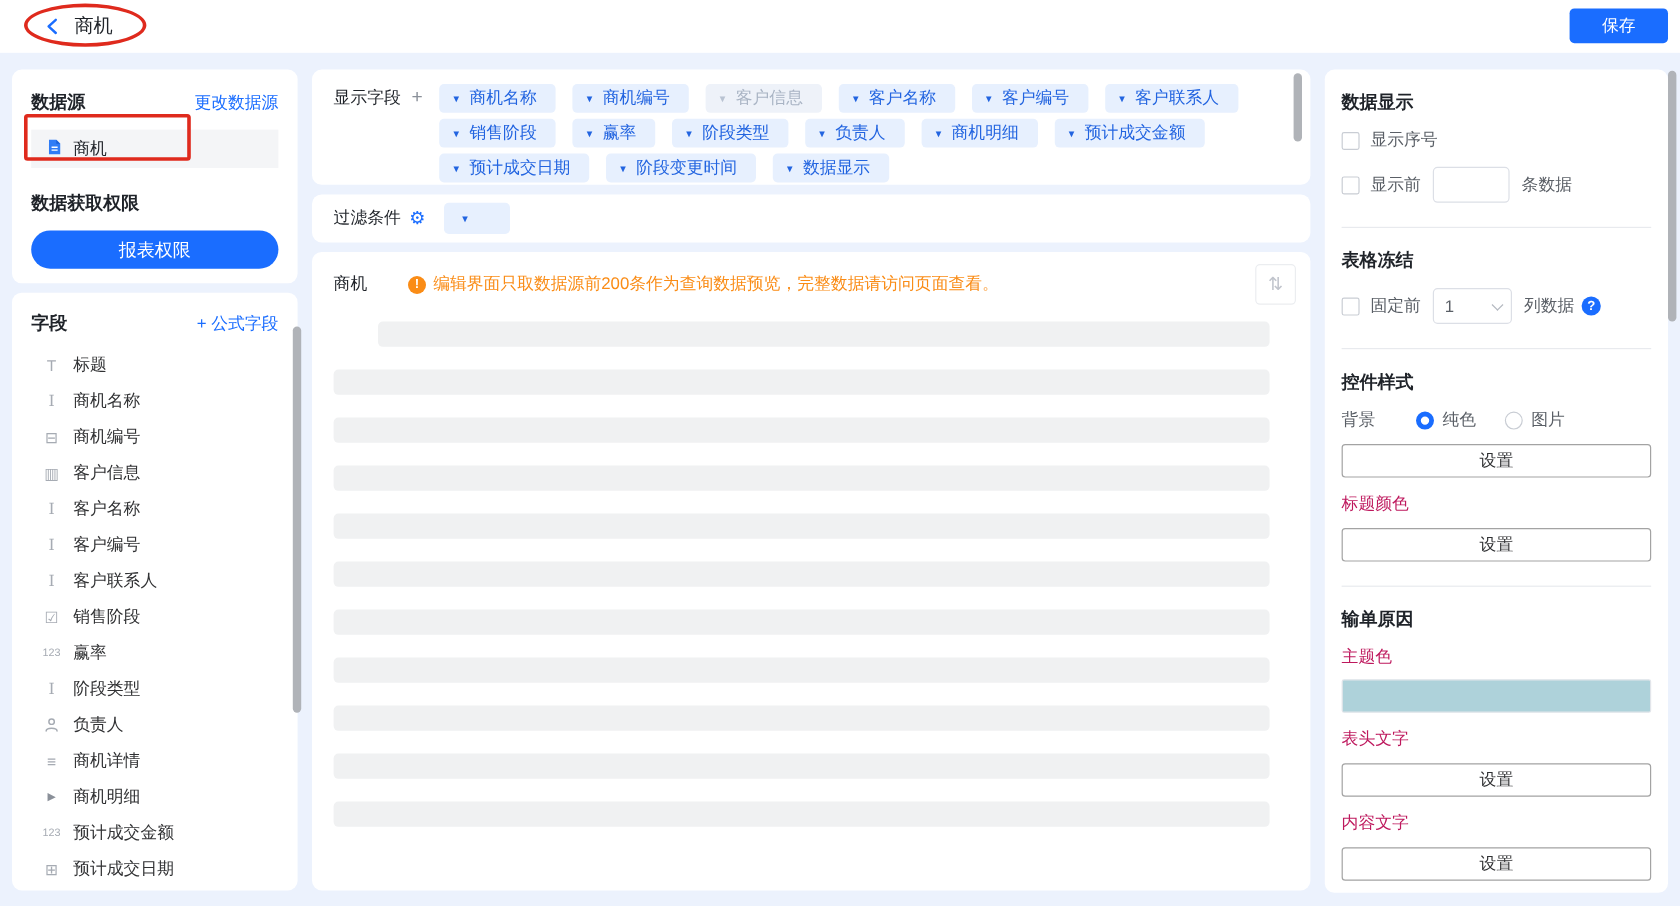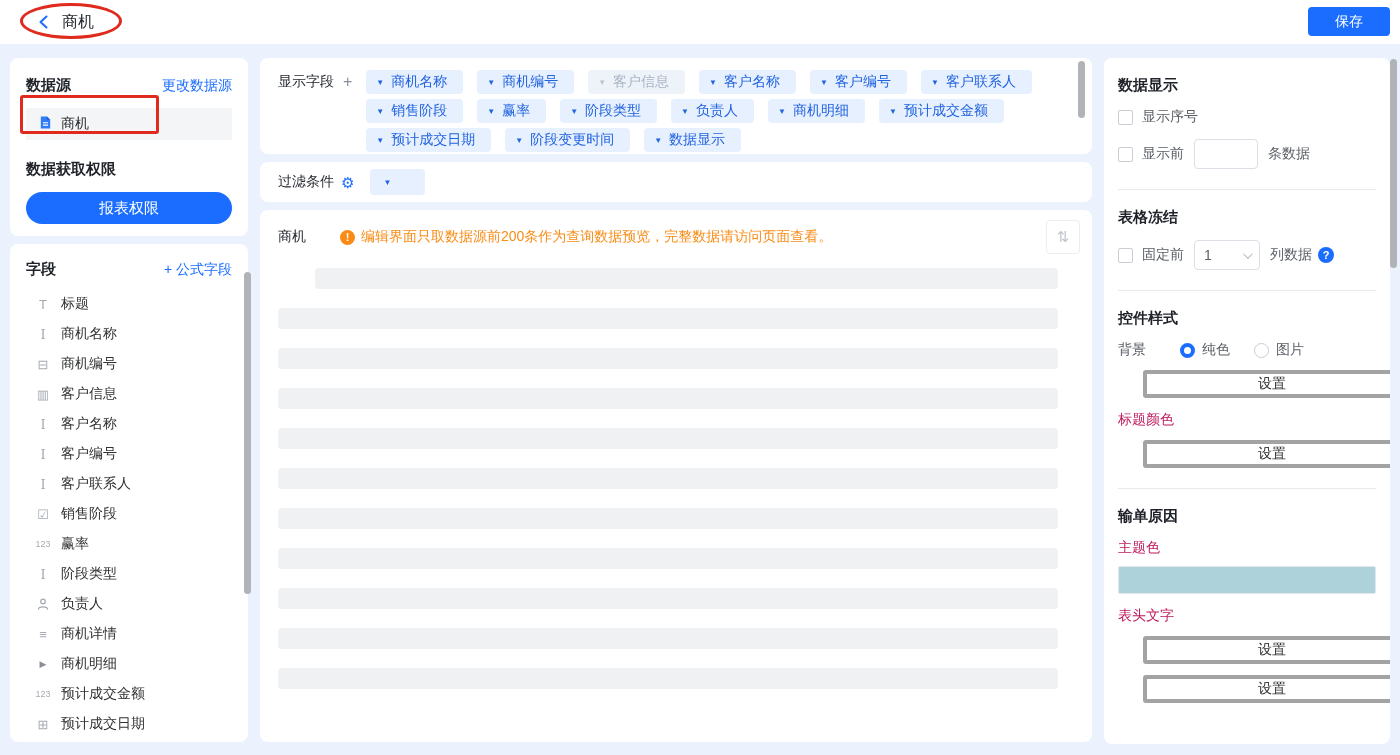--- a/index.html
+++ b/index.html
@@ -102,22 +102,22 @@
   .help-ico { width:16px; height:16px; border-radius:50%; background:#1a6dff; color:#fff;
     font-size:11px; font-weight:bold; display:flex; align-items:center; justify-content:center;
     margin-left:6px; cursor:pointer; }
   .divider { height:1px; background:#e8eaee; margin-top:20px; }
   .radio-row { display:flex; align-items:flex-start; margin-top:13px; color:#5a5f66; }
   .radio-row .lbl { width:62px; }
   .radio { width:15px; height:15px; border-radius:50%; background:#fff; margin-right:7px; flex:none; cursor:pointer; }
   .radio.on { border:4.5px solid #1a6dff; }
   .radio.off { border:1.5px solid #c9cdd4; }
   .radio-opt { display:flex; align-items:center; margin-right:24px; }
-  .set-btn { margin-top:11px; width:100%; height:28px; background:#fff; border:4px solid #a3a3a3;
-    border-radius:3px; font-size:14px; color:#303133; font-family:"Liberation Sans",sans-serif; cursor:pointer;margin-left:25px; }
+  .set-btn { margin-top:11px; width:100%; height:28px; background:#fff; border:1px solid #a3a3a3;
+    border-radius:3px; font-size:14px; color:#303133; font-family:"Liberation Sans",sans-serif; cursor:pointer; }
   .sub-lbl { margin-top:13px; color:#be185d; }
   .swatch { margin-top:9px; width:100%; height:28px; border:1px solid #e2e5ea; border-radius:2px; cursor:pointer; }
 </style>
 </head>
 <body>
 
 <div class="topbar">
   <span class="back-ico">
     <svg width="16" height="16" viewBox="0 0 16 16">
         <path d="M10.5 2.5 L4.5 8 L10.5 13.5" stroke="#1a6dff" stroke-width="2" fill="none" stroke-linecap="round" stroke-linejoin="round"></path>
@@ -375,17 +375,18 @@
   <button class="set-btn">设置</button>
   <div class="sub-lbl">标题颜色</div>
   <button class="set-btn">设置</button>
   <div class="divider"></div>
 
   <span class="sec-title">输单原因</span>
   <div class="sub-lbl">主题色</div>
   <div class="swatch" style="background:#aed2da;"></div>
   <div class="sub-lbl">表头文字</div>
   <button class="set-btn">设置</button>
+  <div class="sub-lbl">内容文字</div>
   <button class="set-btn">设置</button>
   
   
 </div>
 <div class="sb sb-right"></div>
 
 </body></html>

